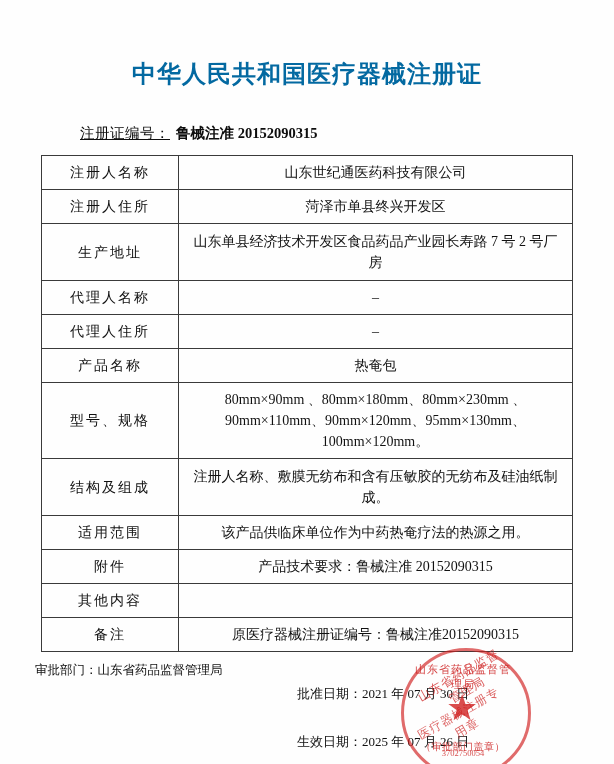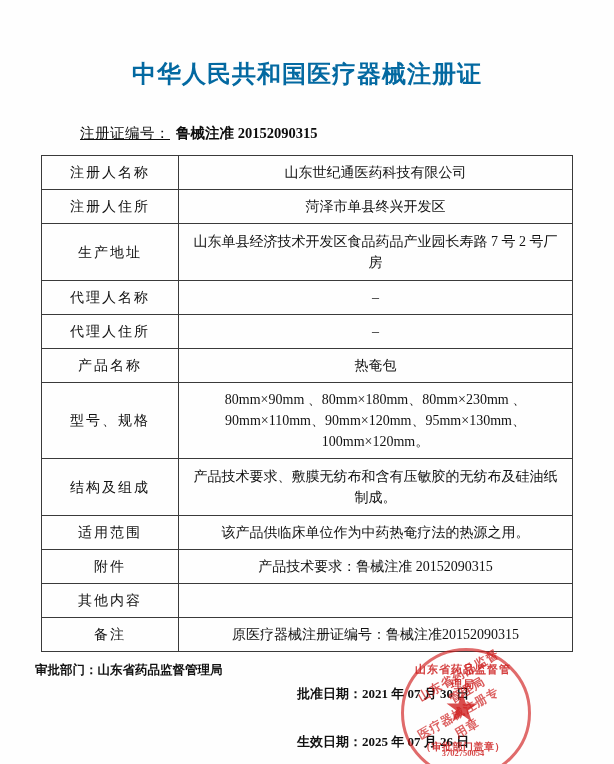--- a/index.html
+++ b/index.html
@@ -76,21 +76,20 @@
   }
   .footer {
     margin-top: 6px;
     position: relative;
     width: 532px;
     margin-left: auto;
     margin-right: auto;
     font-size: 12.5px;
     color: #111;
     height: 96px;
-    font-weight: bold;
   }
   .footer-left {
     position: absolute;
     left: -6px;
     top: 4px;
     font-size: 12.5px;
     white-space: nowrap;
   }
   .footer-right {
     position: absolute;
@@ -217,21 +216,21 @@
       <tr>
         <td class="label">产品名称</td>
         <td class="value">热奄包</td>
       </tr>
       <tr class="row-tall">
         <td class="label tall">型号、规格</td>
         <td class="value tall">80mm×90mm 、80mm×180mm、80mm×230mm 、90mm×110mm、90mm×120mm、95mm×130mm、100mm×120mm。</td>
       </tr>
       <tr class="row-tall">
         <td class="label tall">结构及组成</td>
-        <td class="value tall">产品技术要求、敷膜无纺布和含有压敏胶的无纺布及硅油纸制成。</td>
+        <td class="value tall">注册人名称、敷膜无纺布和含有压敏胶的无纺布及硅油纸制成。</td>
       </tr>
       <tr>
         <td class="label">适用范围</td>
         <td class="value">该产品供临床单位作为中药热奄疗法的热源之用。</td>
       </tr>
       <tr>
         <td class="label">附件</td>
         <td class="value">产品技术要求：鲁械注准 20152090315</td>
       </tr>
       <tr>

